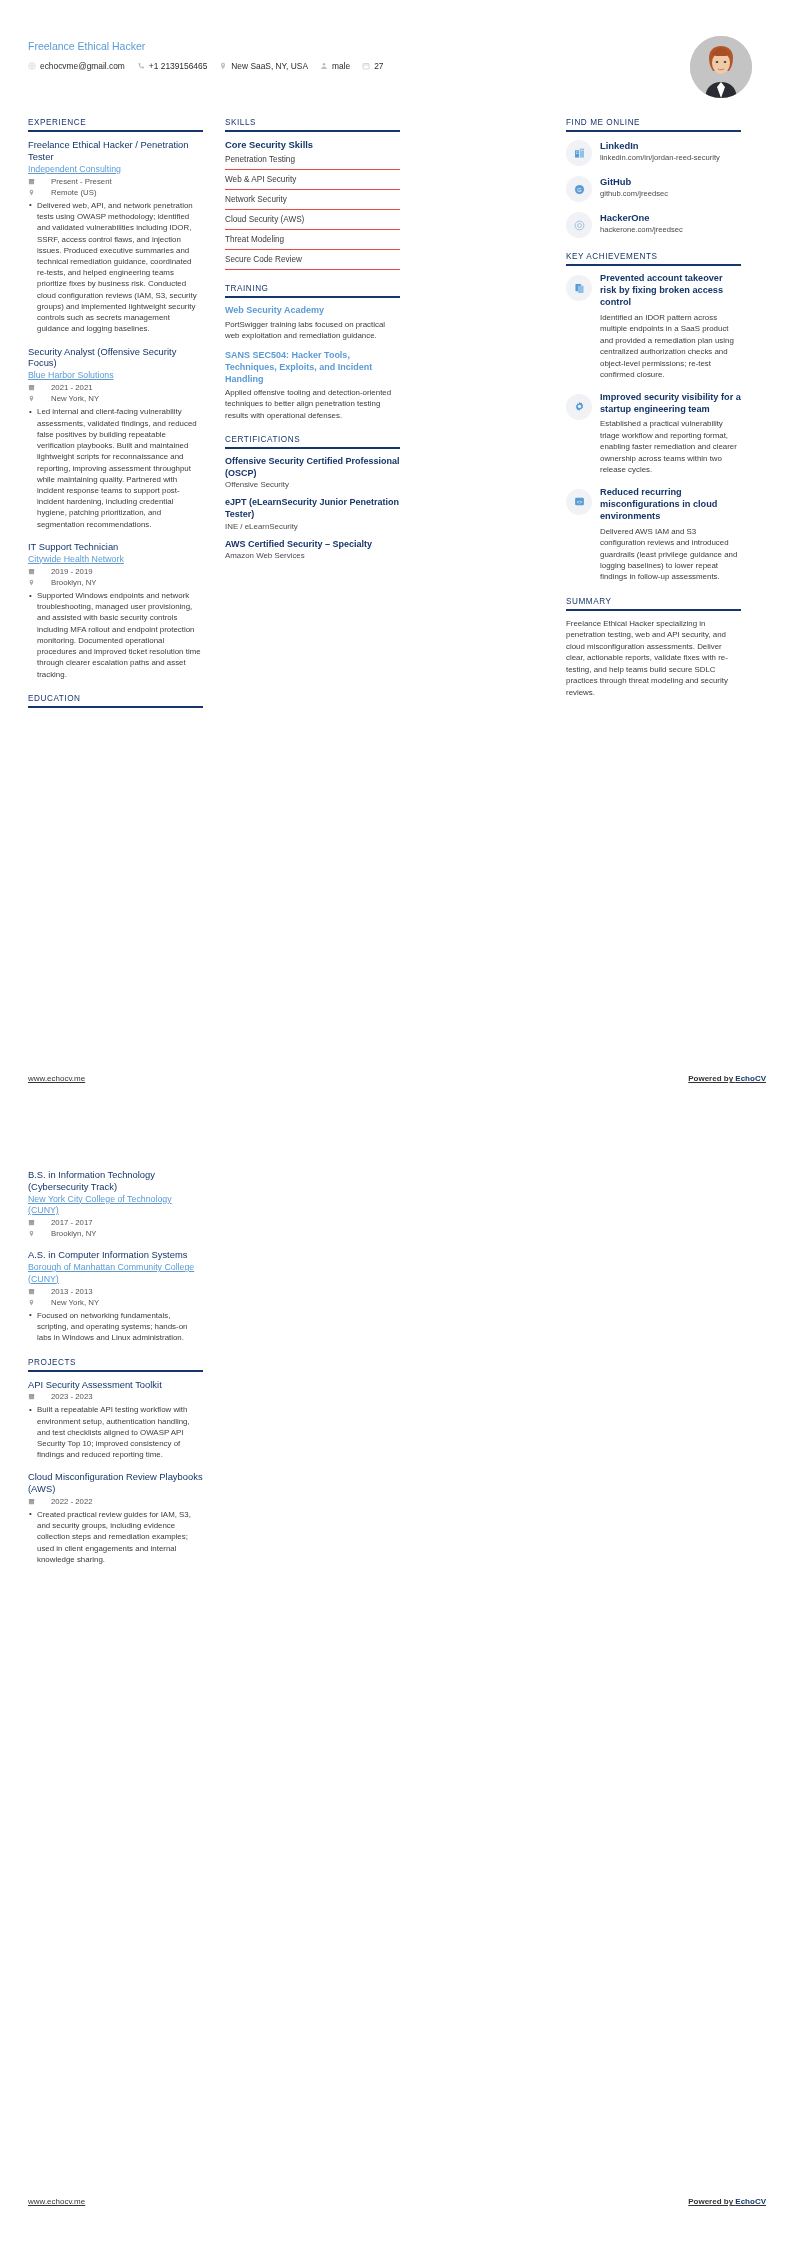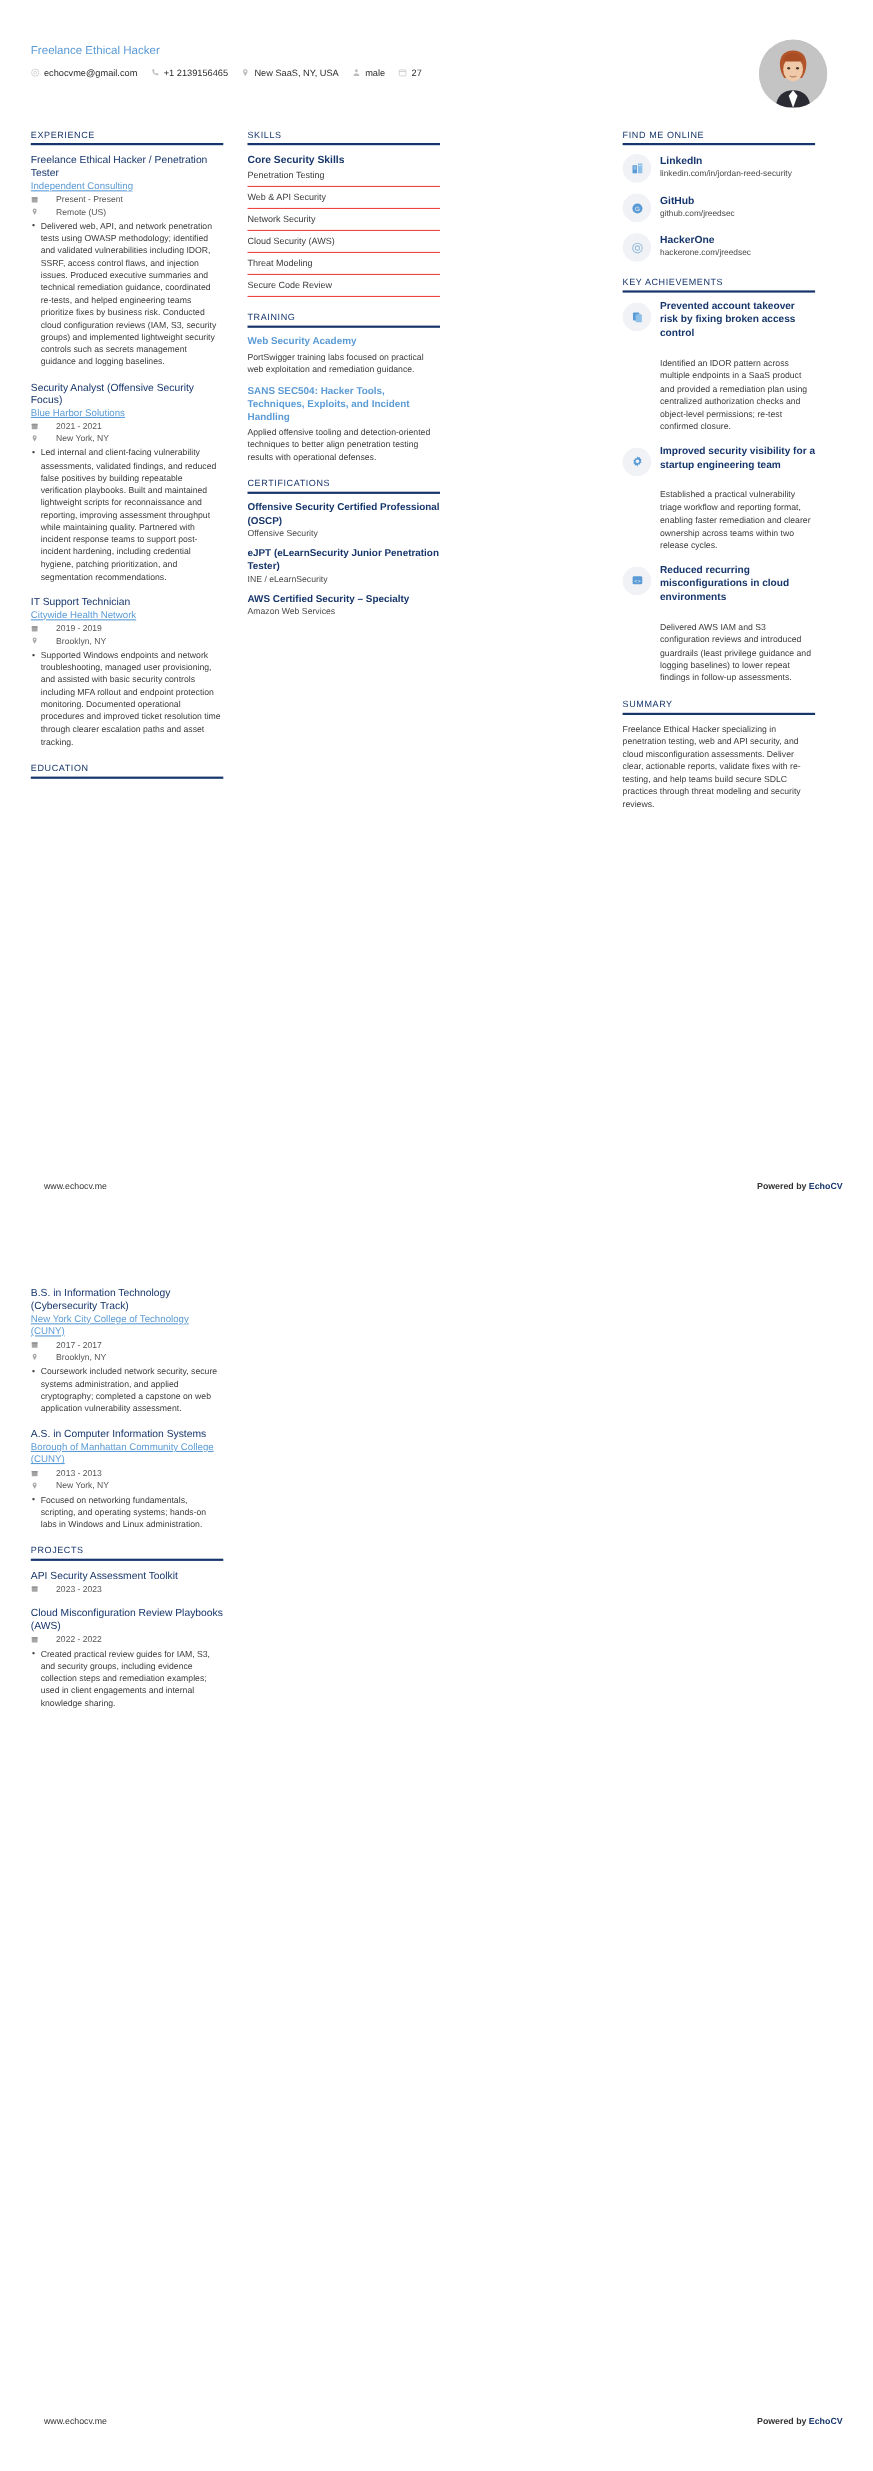--- a/index.html
+++ b/index.html
@@ -232,41 +232,42 @@
   .ach-title {
     font-size: 9.2px;
     font-weight: bold;
     color: #16366b;
     line-height: 1.3;
   }
   .ach-desc {
     font-size: 7.9px;
     line-height: 1.45;
     color: #3b3b3b;
-    margin-top: 16px;
+    margin-top: 3px;
   }
 
   
   .summary-text {
     font-size: 7.9px;
     line-height: 1.45;
     color: #3b3b3b;
   }
 
   
   .footer {
     position: absolute;
-    left: 12px; right: 0;
+    left: 0; right: 0;
     bottom: 40px;
     padding: 0 28px;
     display: flex;
     justify-content: space-between;
     align-items: center;
     font-size: 8px;
     color: #333;
+    text-decoration: underline;
   }
   .footer .brand { font-weight: bold; }
   .footer .brand .accent { color: #16366b; }
 
   
   .page-2 .columns { padding-top: 46px; }
   .edu-entry { margin-bottom: 11px; }
 </style>
 </head>
 <body>
@@ -613,23 +614,20 @@
             <span>2017 - 2017</span>
           </div>
           <div class="meta-line">
             <span class="ic">
               <svg width="7" height="7" viewBox="0 0 16 16">
                   <path d="M8 1.5c-2.3 0-4.1 1.8-4.1 4.1C3.9 8.9 8 14.5 8 14.5s4.1-5.6 4.1-8.9C12.1 3.3 10.3 1.5 8 1.5zm0 5.8a1.7 1.7 0 110-3.4 1.7 1.7 0 010 3.4z" fill="#6b6b6b"></path>
                 </svg>
             </span>
             <span>Brooklyn, NY</span>
           </div>
-          <ul class="bullets">
-            <li>Coursework included network security, secure systems administration, and applied cryptography; completed a capstone on web application vulnerability assessment.</li>
-          </ul>
         </div>
 
         <div class="edu-entry">
           <div class="entry-title">A.S. in Computer Information Systems</div>
           <div class="entry-org">Borough of Manhattan Community College (CUNY)</div>
           <div class="meta-line">
             <span class="ic">
               <svg width="7" height="7" viewBox="0 0 16 16">
                   <rect x="2" y="3" width="12" height="11" rx="1" fill="#6b6b6b"></rect>
                   <rect x="2" y="3" width="12" height="3" fill="#4a4a4a"></rect>
@@ -659,20 +657,23 @@
           <div class="entry-title">API Security Assessment Toolkit</div>
           <div class="meta-line">
             <span class="ic">
               <svg width="7" height="7" viewBox="0 0 16 16">
                   <rect x="2" y="3" width="12" height="11" rx="1" fill="#6b6b6b"></rect>
                   <rect x="2" y="3" width="12" height="3" fill="#4a4a4a"></rect>
                 </svg>
             </span>
             <span>2023 - 2023</span>
           </div>
+          <ul class="bullets">
+            <li>Built a repeatable API testing workflow with environment setup, authentication handling, and test checklists aligned to OWASP API Security Top 10; improved consistency of findings and reduced reporting time.</li>
+          </ul>
         </div>
 
         <div class="entry">
           <div class="entry-title">Cloud Misconfiguration Review Playbooks (AWS)</div>
           <div class="meta-line">
             <span class="ic">
               <svg width="7" height="7" viewBox="0 0 16 16">
                   <rect x="2" y="3" width="12" height="11" rx="1" fill="#6b6b6b"></rect>
                   <rect x="2" y="3" width="12" height="3" fill="#4a4a4a"></rect>
                 </svg>

